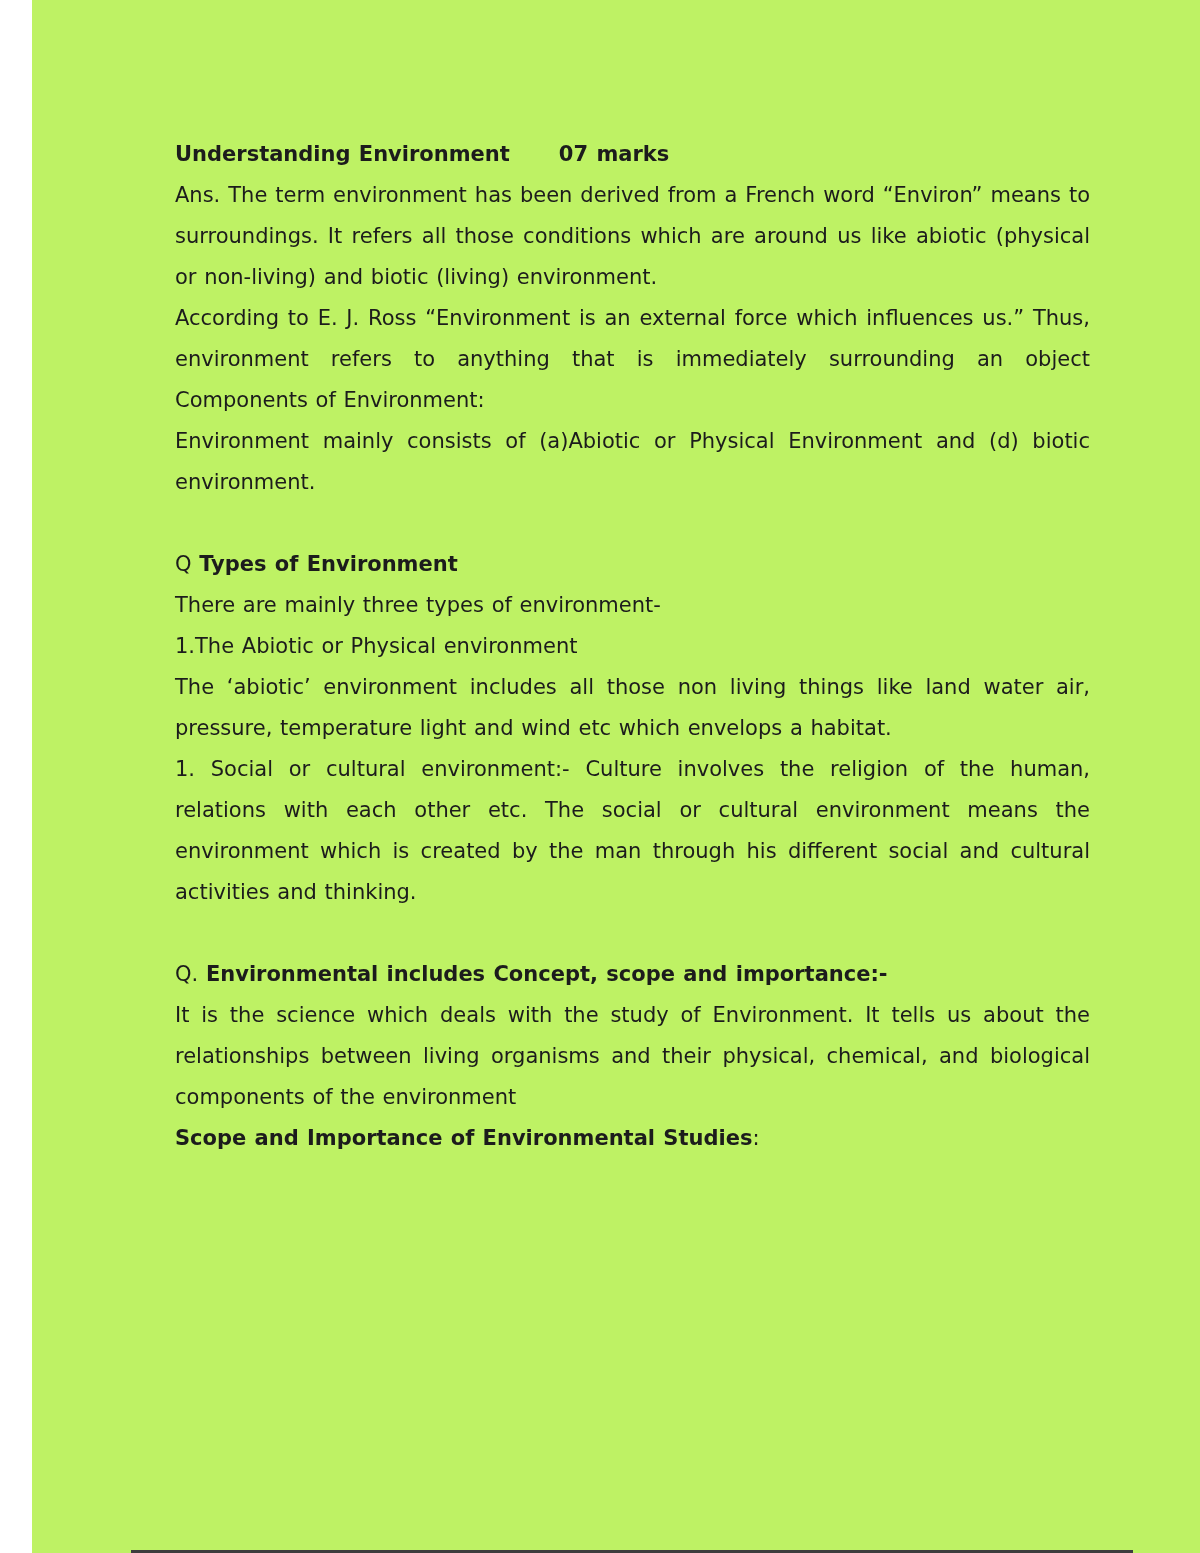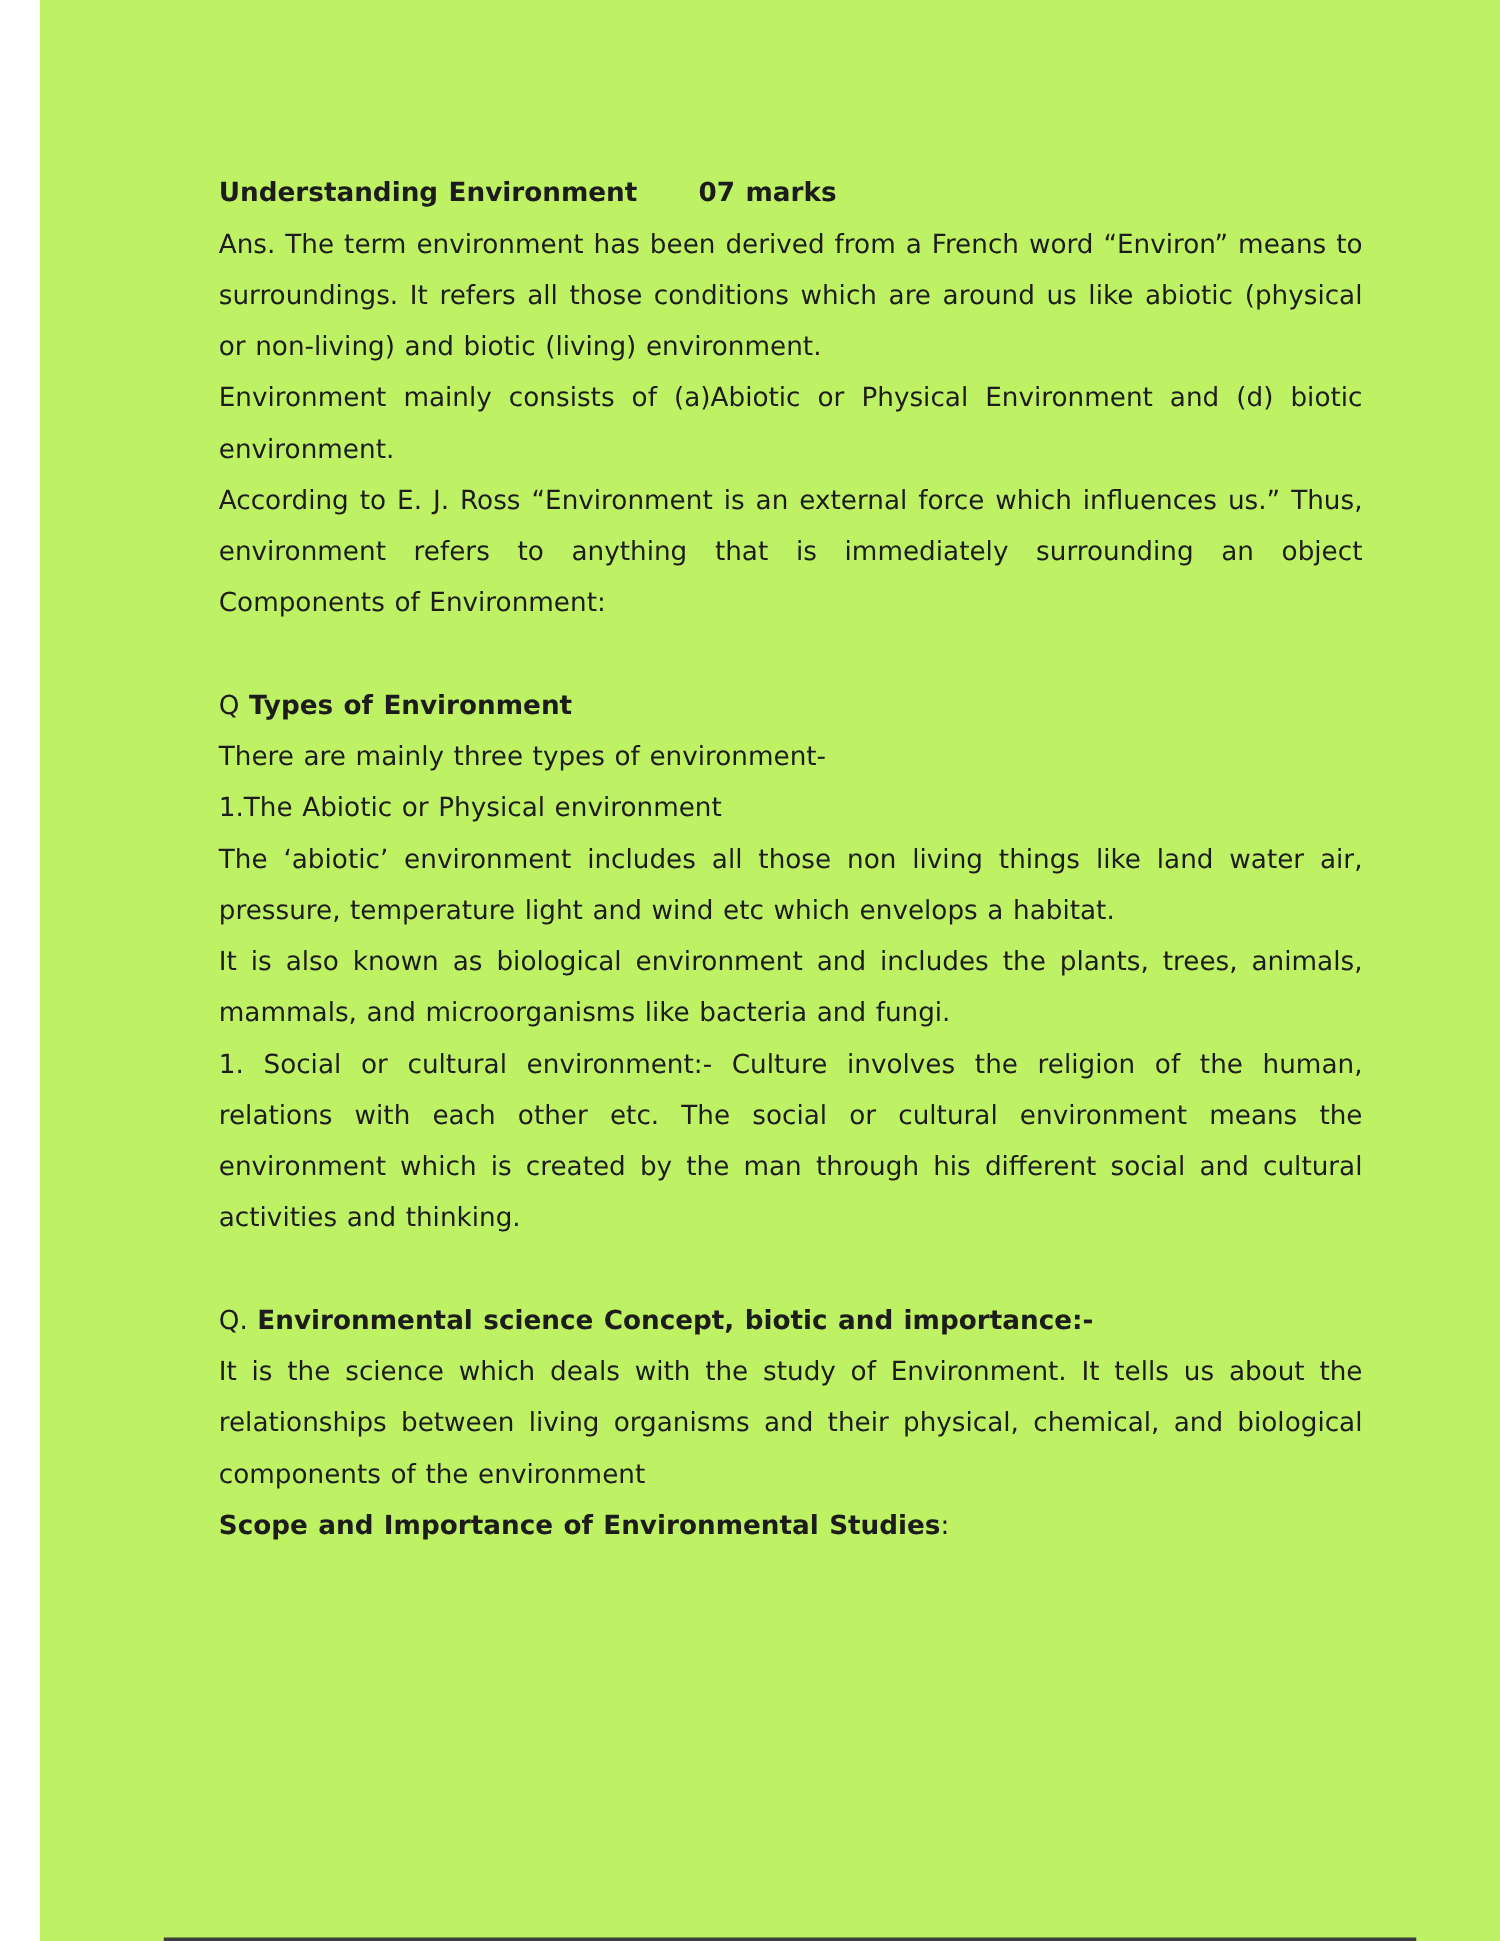--- a/index.html
+++ b/index.html
@@ -45,28 +45,27 @@
     background: #3d3d3d;
   }
 </style>
 </head>
 <body>
 
 <div class="page">
   <div class="content">
       <p class="doc-title"><span>Understanding Environment</span><span class="title-marks">07 marks</span></p>
       <p class="para-body">Ans. The term environment has been derived from a French word “Environ” means to surroundings. It refers all those conditions which are around us like abiotic (physical or non-living) and biotic (living) environment.</p>
+      <p class="para-body">According to E. J. Ross “Environment is an external force which influences us.” Thus, environment refers to anything that is immediately surrounding an object Components of Environment:</p>
       <p class="para-body">Environment mainly consists of (a)Abiotic or Physical Environment and (d) biotic environment.</p>
-      <p class="para-body">According to E. J. Ross “Environment is an external force which influences us.” Thus, environment refers to anything that is immediately surrounding an object Components of Environment:</p>
       <div class="spacer"></div>
       <p class="q-heading"><span class="q-prefix">Q </span><span class="q-text">Types of Environment</span></p>
       <p class="para-body">There are mainly three types of environment-</p>
       <p class="para-body">1.The Abiotic or Physical environment</p>
       <p class="para-body">The ‘abiotic’ environment includes all those non living things like land water air, pressure, temperature light and wind etc which envelops a habitat.</p>
-      <p class="para-body">It is also known as biological environment and includes the plants, trees, animals, mammals, and microorganisms like bacteria and fungi.</p>
       <p class="para-body">1. Social or cultural environment:- Culture involves the religion of the human, relations with each other etc. The social or cultural environment means the environment which is created by the man through his different social and cultural activities and thinking.</p>
       <div class="spacer"></div>
-      <p class="q-heading"><span class="q-prefix">Q. </span><span class="q-text">Environmental science Concept, biotic and importance:-</span></p>
+      <p class="q-heading"><span class="q-prefix">Q. </span><span class="q-text">Environmental includes Concept, scope and importance:-</span></p>
       <p class="para-body">It is the science which deals with the study of Environment. It tells us about the relationships between living organisms and their physical, chemical, and biological components of the environment</p>
       <p class="bold-heading"><span class="bh-text">Scope and Importance of Environmental Studies</span><span class="bh-suffix">:</span></p>
     </div>
   <div class="page-edge-line"></div>
 </div>
 
 </body></html>

